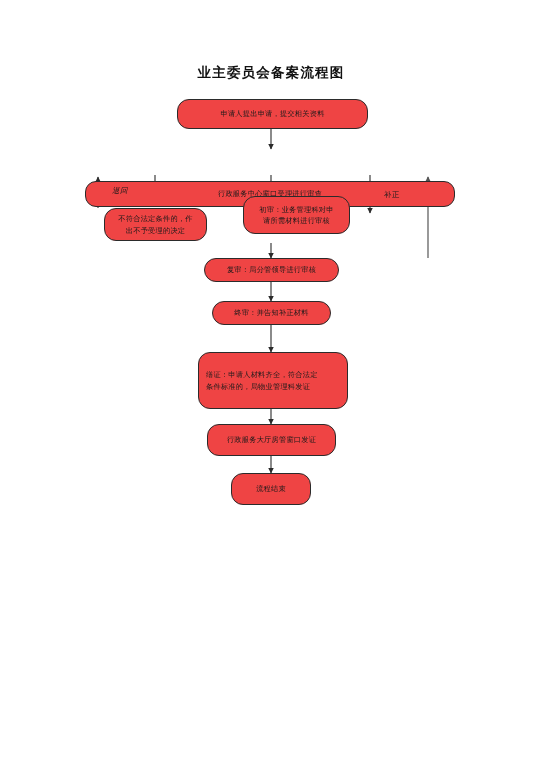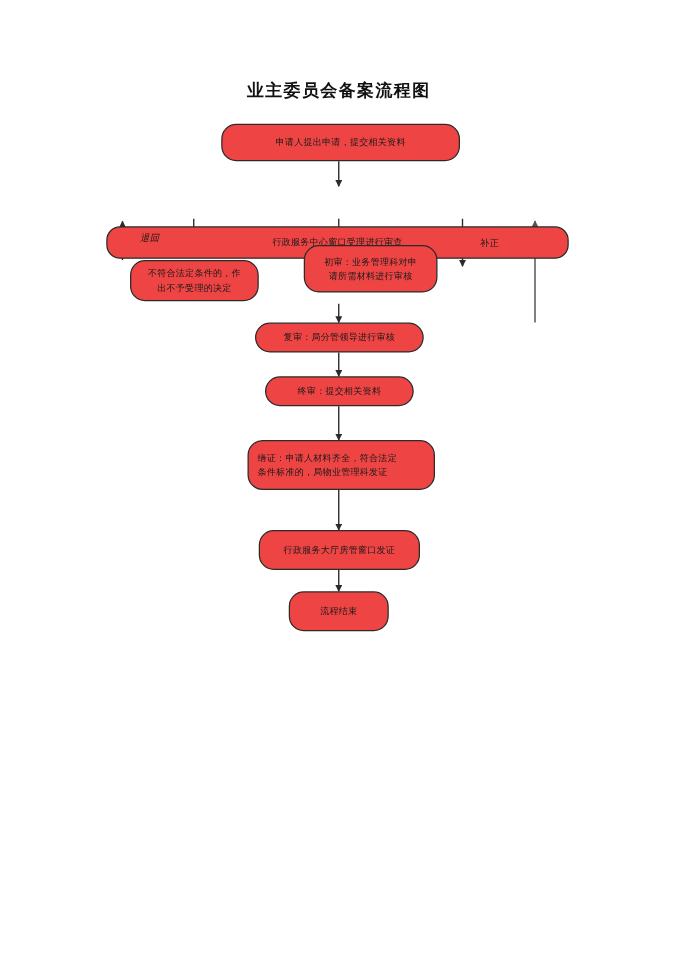--- a/index.html
+++ b/index.html
@@ -141,24 +141,24 @@
     <span class="node-text">初审：业务管理科对申
 请所需材料进行审核</span>
   </div>
 
 
   <div class="node" id="node-second-review" style="left:204px; top:258px; width:135px; height:24px;">
     <span class="node-text">复审：局分管领导进行审核</span>
   </div>
 
   <div class="node" id="node-final-review" style="left:212px; top:301px; width:119px; height:24px;">
-    <span class="node-text">终审：提交相关资料</span>
+    <span class="node-text">终审：并告知补正材料</span>
   </div>
 
-  <div class="node align-left" id="node-issue-cert" style="left:198px; top:352px; width:150px; height:40px;">
+  <div class="node align-left" id="node-issue-cert" style="left:198px; top:352px; width:150px; height:57px;">
     <span class="node-text">缮证：申请人材料齐全，符合法定
 条件标准的，局物业管理科发证</span>
   </div>
 
   <div class="node" id="node-deliver" style="left:207px; top:424px; width:129px; height:32px;">
     <span class="node-text">行政服务大厅房管窗口发证</span>
   </div>
 
   <div class="node" id="node-end" style="left:231px; top:473px; width:80px; height:32px;">
     <span class="node-text">流程结束</span>

